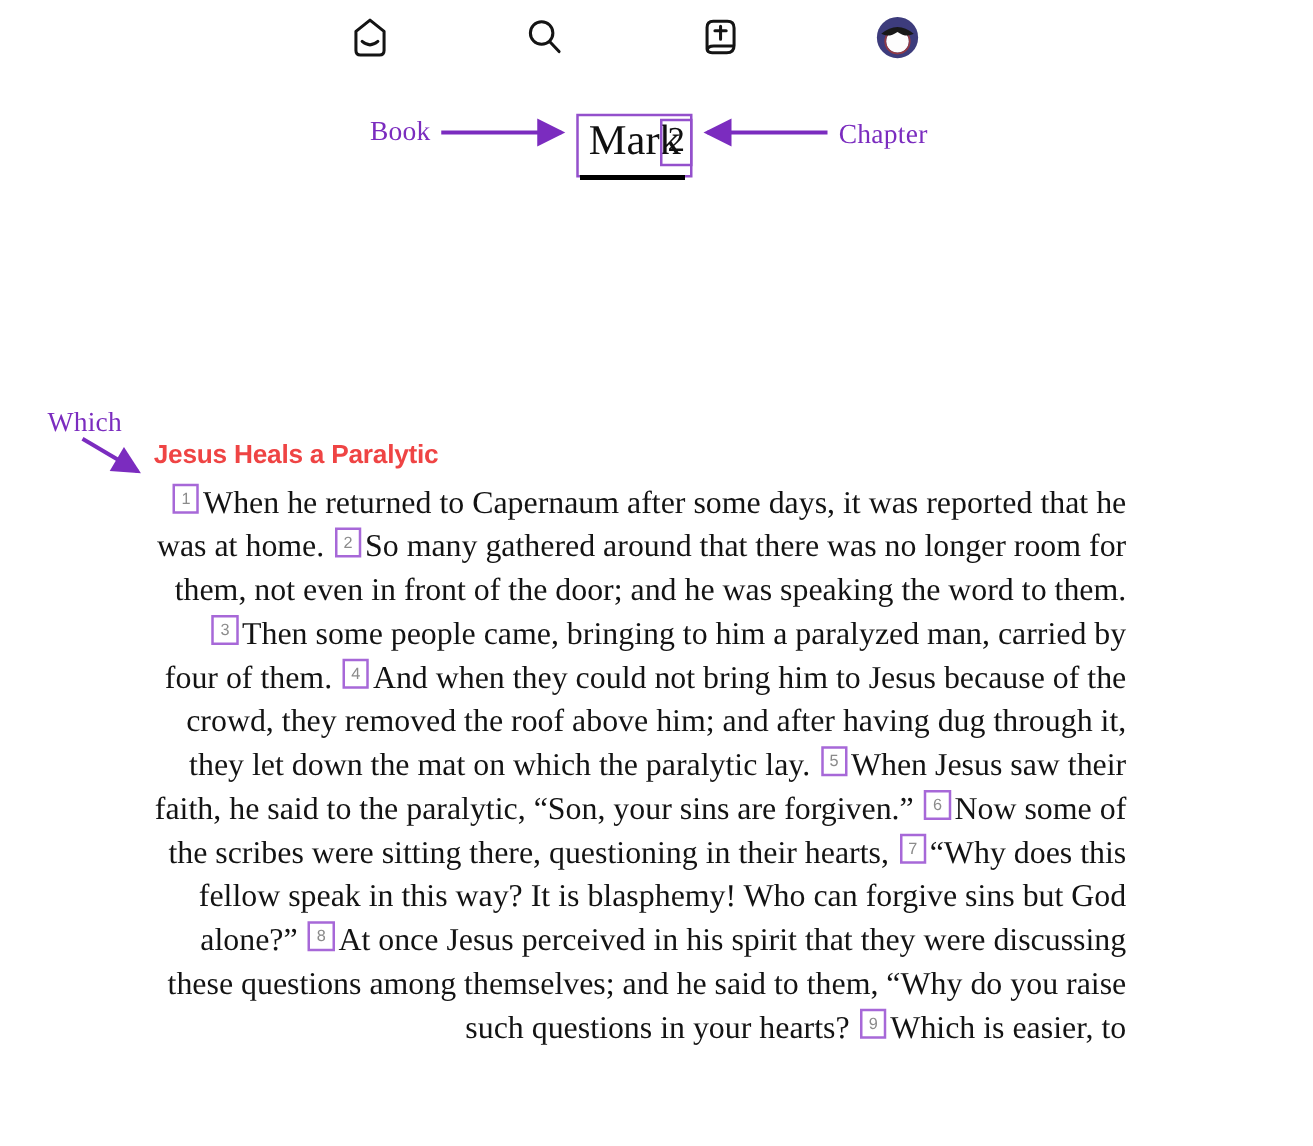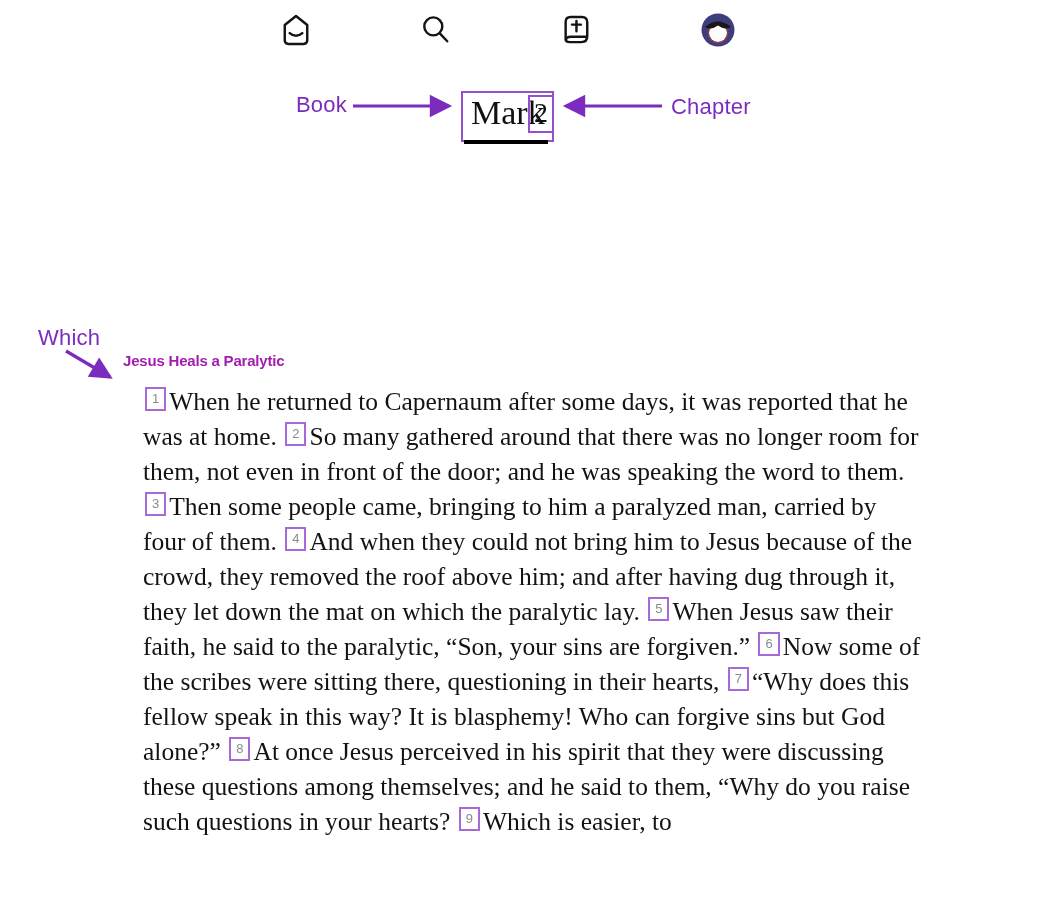--- a/index.html
+++ b/index.html
@@ -33,35 +33,36 @@
   }
   .ref-underline {
     position: absolute; left: 464px; top: 52px; width: 84px; height: 4px;
     background: #000000;
   }
 
   
   .callout-label {
     position: absolute; color: #7B2CBF; font-size: 22px; font-weight: 500;
     letter-spacing: 0.2px;
+    font-family: Liberation Serif, serif;
   }
   .label-book    { left: 296px; top: 92px; }
   .label-chapter { left: 671px; top: 94px; text-align: center; }
   .label-verses  { left: 38px;  top: 325px; }
   .arrow-layer { position: absolute; left: 0; top: 0; width: 1050px; height: 917px; pointer-events: none; }
 
   
   .passage-heading {
     position: absolute; left: 123px; top: 352px;
-    font-size: 15px; font-weight: 700; color: #a21caf; letter-spacing: -0.2px;
+    font-size: 21px; font-weight: 700; color: #ef4444; letter-spacing: -0.2px;
   }
   .verse-paragraph {
     position: absolute; left: 123px; top: 384px; width: 778px;
     font-family: "Liberation Serif", serif; font-size: 25.5px; line-height: 35px;
-    color: #131313; text-align: left; margin-left: 20px;
+    color: #131313; text-align: right;
   }
   .vnum {
     display: inline-block; border: 2px solid #A768D8; color: #8b8b8b;
     font-family: "Liberation Sans", sans-serif; font-size: 13px; line-height: 1;
     padding: 3px 5px 4px 5px; margin: 0 3px 0 2px; vertical-align: 7px;
     background: #fff;
   }
   .vtext { }
 
   svg { display: block; }

